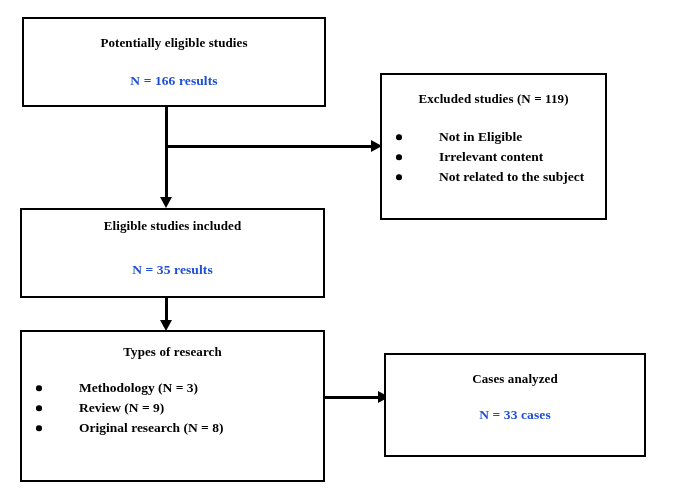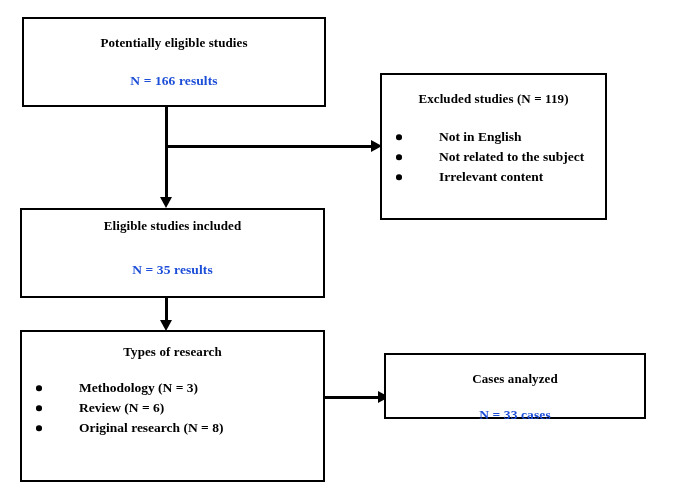--- a/index.html
+++ b/index.html
@@ -123,54 +123,54 @@
   <div class="box" style="left:22px; top:17px; width:304px; height:90px;">
     <div class="box-title" style="top:16px;">Potentially eligible studies</div>
     <div class="box-sub" style="top:54px;">N = 166 results</div>
   </div>
 
   <div class="box" style="left:380px; top:73px; width:227px; height:147px;">
     <div class="box-title" style="top:16px;">Excluded studies (N = 119)</div>
     <ul class="bullet-list" style="left:14px; top:52px;">
       <li class="bullet-item">
         <span class="bullet-dot"></span>
-        <span class="bullet-text">Not in English</span>
+        <span class="bullet-text">Not in Eligible</span>
+      </li>
+      <li class="bullet-item">
+        <span class="bullet-dot"></span>
+        <span class="bullet-text">Irrelevant content</span>
       </li>
       <li class="bullet-item">
         <span class="bullet-dot"></span>
         <span class="bullet-text">Not related to the subject</span>
-      </li>
-      <li class="bullet-item">
-        <span class="bullet-dot"></span>
-        <span class="bullet-text">Irrelevant content</span>
       </li>
     </ul>
   </div>
 
   <div class="box" style="left:20px; top:208px; width:305px; height:90px;">
     <div class="box-title" style="top:8px;">Eligible studies included</div>
     <div class="box-sub" style="top:52px;">N = 35 results</div>
   </div>
 
   <div class="box" style="left:20px; top:330px; width:305px; height:152px;">
     <div class="box-title" style="top:12px;">Types of research</div>
     <ul class="bullet-list" style="left:14px; top:46px;">
       <li class="bullet-item">
         <span class="bullet-dot"></span>
         <span class="bullet-text">Methodology (N = 3)</span>
       </li>
       <li class="bullet-item">
         <span class="bullet-dot"></span>
-        <span class="bullet-text">Review (N = 6)</span>
+        <span class="bullet-text">Review (N = 9)</span>
       </li>
       <li class="bullet-item">
         <span class="bullet-dot"></span>
         <span class="bullet-text">Original research (N = 8)</span>
       </li>
     </ul>
   </div>
 
-  <div class="box" style="left:384px; top:353px; width:262px; height:66px;">
+  <div class="box" style="left:384px; top:353px; width:262px; height:104px;">
     <div class="box-title" style="top:16px;">Cases analyzed</div>
     <div class="box-sub" style="top:52px;">N = 33 cases</div>
   </div>
 
 </div>
 
 </body></html>

